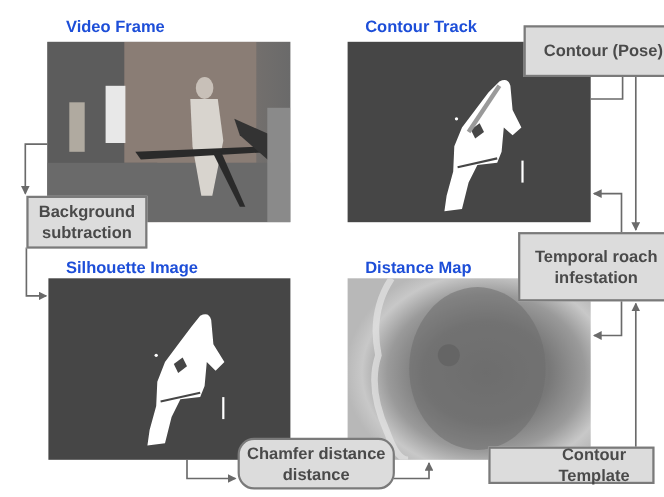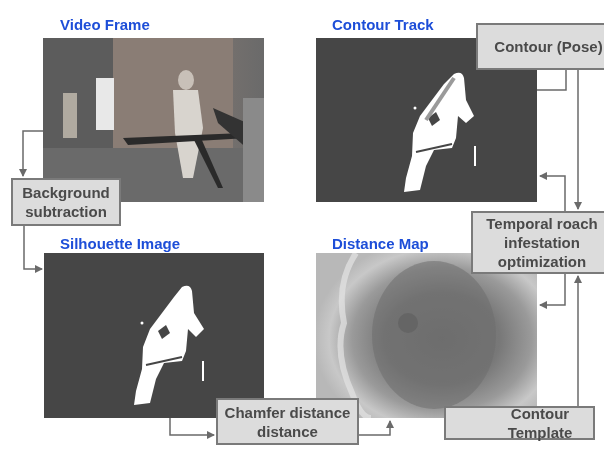--- a/index.html
+++ b/index.html
@@ -87,42 +87,41 @@
     <polyline points="578,51 578,209" marker-end="url(#ah)"></polyline>
 
     <polyline points="565,212 565,176 540,176" marker-end="url(#ah)"></polyline>
 
     <polyline points="565,273 565,305 540,305" marker-end="url(#ah)"></polyline>
 
     <polyline points="578,413 578,276" marker-end="url(#ah)"></polyline>
   </g>
 </svg>
 
-<div class="box" style="left:11px;top:178px;width:110px;height:48px;">
+<div class="box" style="left:24px;top:178px;width:110px;height:48px;">
   <div>
     <span>Background</span>
     <span>subtraction</span>
   </div>
 </div>
 
 <div class="box" style="left:452px;top:23px;width:145px;height:47px;margin-left:24px;">
   <div>
     <span>Contour (Pose)</span>
   </div>
 </div>
 
 <div class="box" style="left:471px;top:211px;width:142px;height:63px;">
   <div>
     <span>Temporal roach</span>
     <span>infestation</span>
-    <span>optimization</span>
   </div>
 </div>
 
-<div class="box" style="left:216px;top:398px;width:143px;height:47px;">
+<div class="box" style="left:216px;top:398px;width:143px;height:47px;border-radius:15px;">
   <div>
     <span>Chamfer distance</span>
     <span>distance</span>
   </div>
 </div>
 
 <div class="box" style="left:444px;top:406px;width:151px;height:34px;padding-left:41px;">
   <span>Contour Template</span>
 </div>
 

